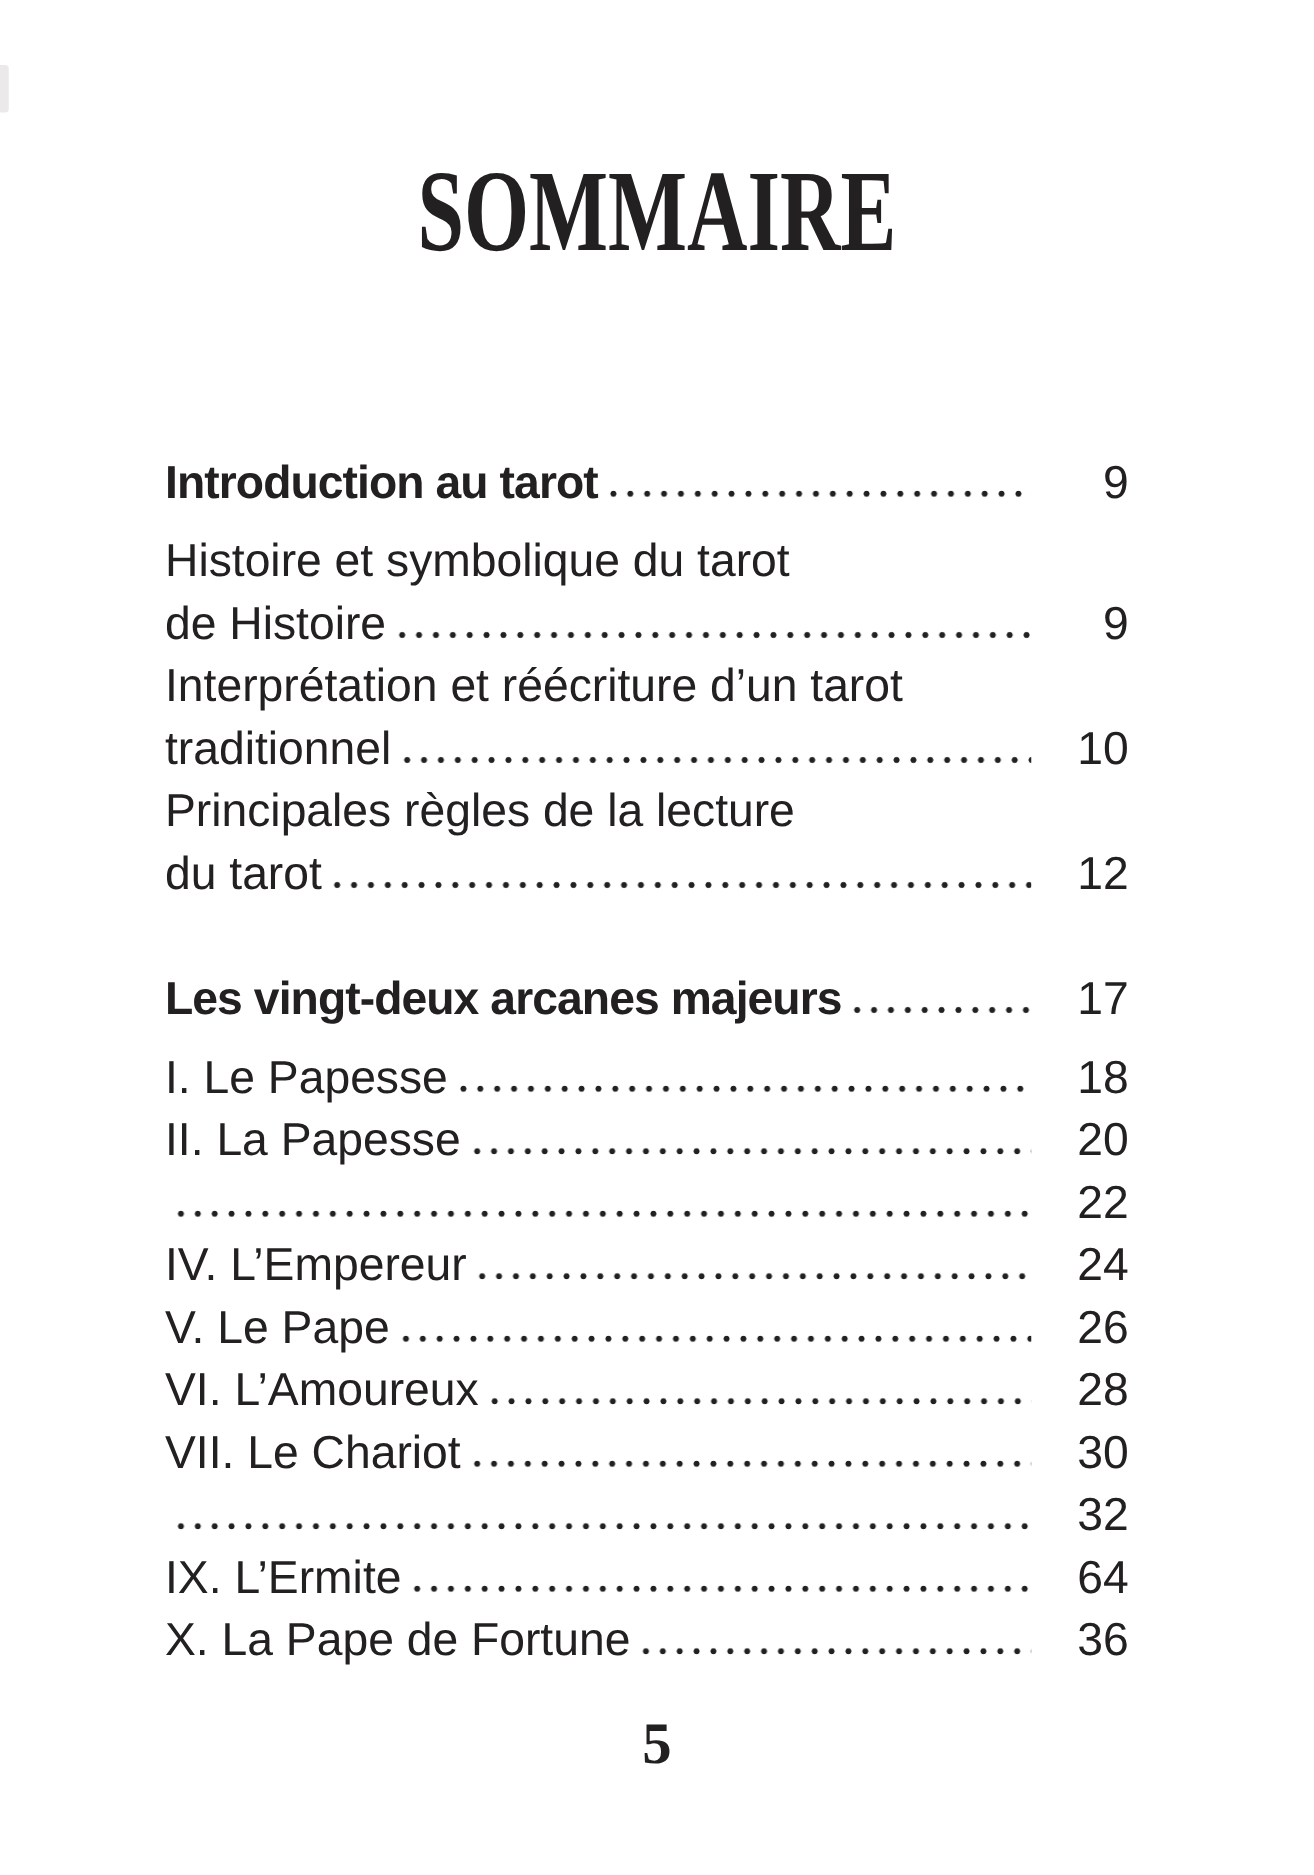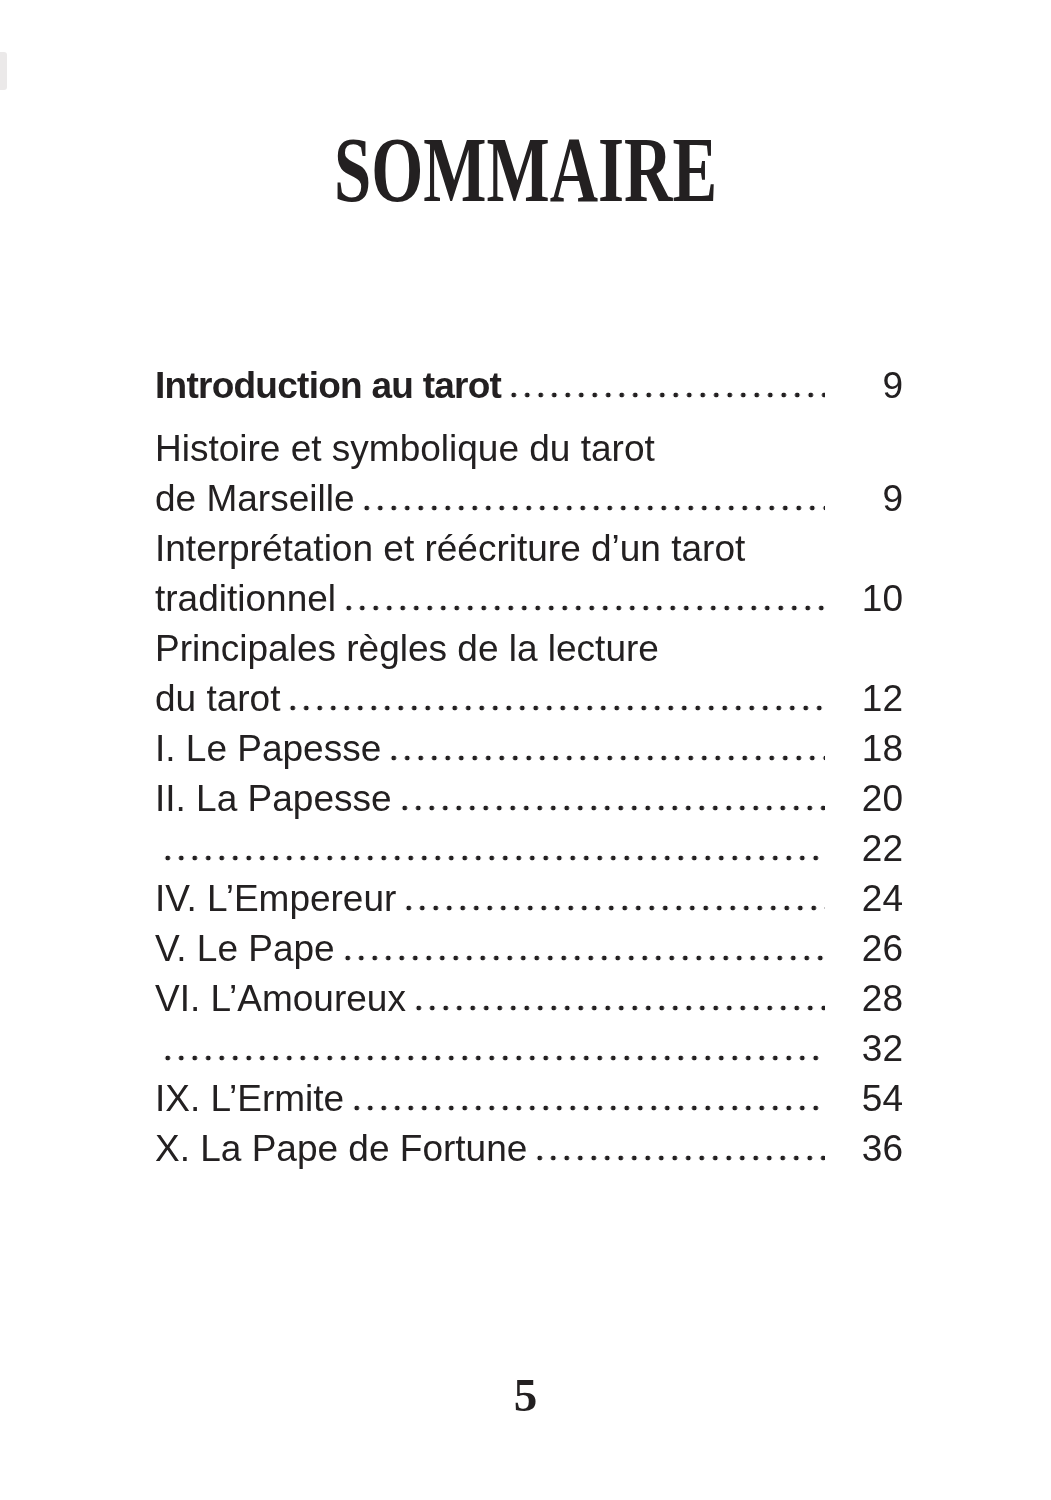--- a/index.html
+++ b/index.html
@@ -18,21 +18,21 @@
     border-radius:0 3px 3px 0;
   }
   .title{
     position:absolute; top:123px; left:0; width:100%;
     margin:0; text-align:center;
     font-family:"Liberation Serif", serif;
     font-weight:bold; font-size:93px; line-height:1;
     transform:scaleX(0.72); transform-origin:50% 50%;
     white-space:nowrap;
   }
-  .toc{ position:absolute; left:155px; right:148px; top:361px; }
+  .toc{ position:absolute; left:132px; right:148px; top:361px; }
   .entry.heading{ font-weight:bold; margin-bottom:13px; }
   .entry.heading .line-text{ letter-spacing:-0.02em; }
   .entry.gap-before{ margin-top:50px; }
   .toc-line{ display:flex; height:50px; }
   .line-text{ line-height:50px; font-size:37px; white-space:nowrap; }
   .leader{
     flex:1 1 auto; align-self:flex-end;
     height:6px; margin:0 14px 13px 6px;
     background-image:radial-gradient(circle, var(--ink) 2.1px, transparent 2.7px);
     background-size:13.5px 6px;
@@ -64,21 +64,21 @@
         <span class="line-text">Introduction au tarot</span>
         <span class="leader"></span>
         <span class="pagenum">9</span>
       </div>
     </div>
     <div class="entry">
       <div class="toc-line">
         <span class="line-text">Histoire et symbolique du tarot</span>
       </div>
       <div class="toc-line">
-        <span class="line-text">de Marseille</span>
+        <span class="line-text">de Histoire</span>
         <span class="leader"></span>
         <span class="pagenum">9</span>
       </div>
     </div>
     <div class="entry">
       <div class="toc-line">
         <span class="line-text">Interprétation et réécriture d’un tarot</span>
       </div>
       <div class="toc-line">
         <span class="line-text">traditionnel</span>
@@ -87,20 +87,27 @@
       </div>
     </div>
     <div class="entry">
       <div class="toc-line">
         <span class="line-text">Principales règles de la lecture</span>
       </div>
       <div class="toc-line">
         <span class="line-text">du tarot</span>
         <span class="leader"></span>
         <span class="pagenum">12</span>
+      </div>
+    </div>
+    <div class="entry heading gap-before">
+      <div class="toc-line">
+        <span class="line-text">Les vingt-deux arcanes majeurs</span>
+        <span class="leader"></span>
+        <span class="pagenum">17</span>
       </div>
     </div>
     <div class="entry">
       <div class="toc-line">
         <span class="line-text">I. Le Papesse</span>
         <span class="leader"></span>
         <span class="pagenum">18</span>
       </div>
     </div>
     <div class="entry">
@@ -132,29 +139,36 @@
     </div>
     <div class="entry">
       <div class="toc-line">
         <span class="line-text">VI. L’Amoureux</span>
         <span class="leader"></span>
         <span class="pagenum">28</span>
       </div>
     </div>
     <div class="entry">
       <div class="toc-line">
+        <span class="line-text">VII. Le Chariot</span>
+        <span class="leader"></span>
+        <span class="pagenum">30</span>
+      </div>
+    </div>
+    <div class="entry">
+      <div class="toc-line">
         <span class="leader"></span>
         <span class="pagenum">32</span>
       </div>
     </div>
     <div class="entry">
       <div class="toc-line">
         <span class="line-text">IX. L’Ermite</span>
         <span class="leader"></span>
-        <span class="pagenum">54</span>
+        <span class="pagenum">64</span>
       </div>
     </div>
     <div class="entry">
       <div class="toc-line">
         <span class="line-text">X. La Pape de Fortune</span>
         <span class="leader"></span>
         <span class="pagenum">36</span>
       </div>
     </div>
   </nav>

